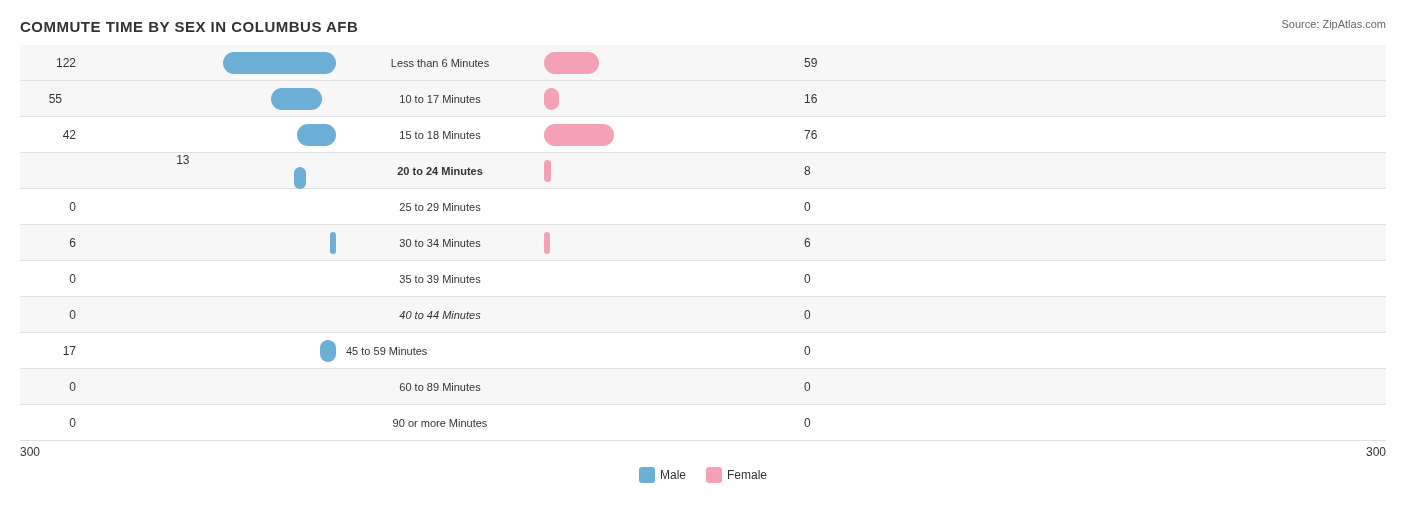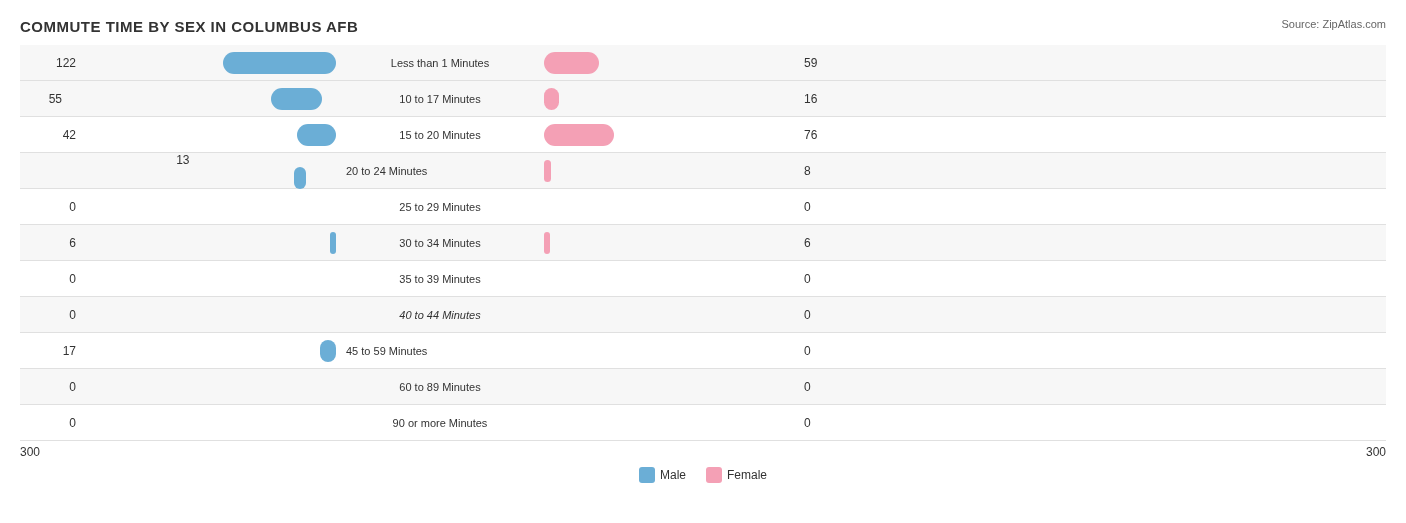--- a/index.html
+++ b/index.html
@@ -79,21 +79,21 @@
   <div class="source">Source: ZipAtlas.com</div>
 
   <div class="chart-area" id="chart-area">
   <div style="display: flex; align-items: center; height: 36px; border-bottom: 1px solid rgb(224, 224, 224); background: rgb(247, 247, 247);">
         <div style="width: 320px; display: flex; align-items: center; justify-content: flex-end; padding-right: 4px; flex-shrink: 0;">
           <span style="font-size: 12px; color: rgb(51, 51, 51); margin-right: 5px; min-width: 28px; text-align: right;">122</span>
           <div style="width: 255px; display: flex; justify-content: flex-end; align-items: center;">
             <div style="background: rgb(107, 174, 214); height: 22px; border-radius: 11px; width: 113px; display: inline-block;"></div>
           </div>
         </div>
-        <div style="width: 200px; text-align: center; font-size: 11px; color: rgb(51, 51, 51); flex-shrink: 0; padding: 0px 6px;">Less than 1 Minutes</div>
+        <div style="width: 200px; text-align: center; font-size: 11px; color: rgb(51, 51, 51); flex-shrink: 0; padding: 0px 6px;">Less than 6 Minutes</div>
         <div style="width: 320px; display: flex; align-items: center; padding-left: 4px; flex-shrink: 0;">
           <div style="width: 255px; display: flex; justify-content: flex-start; align-items: center;">
             <div style="background: rgb(244, 160, 181); height: 22px; border-radius: 11px; width: 55px; display: inline-block;"></div>
           </div>
           <span style="font-size: 12px; color: rgb(51, 51, 51); margin-left: 5px; min-width: 28px;">59</span>
         </div>
       </div>
       <div style="display: flex; align-items: center; height: 36px; border-bottom: 1px solid rgb(224, 224, 224); background: rgb(247, 247, 247);">
         <div style="width: 320px; display: flex; align-items: center; justify-content: center; padding-right: 4px; flex-shrink: 0;">
           <span style="font-size: 12px; color: rgb(51, 51, 51); margin-right: 5px; min-width: 28px; text-align: right;">55</span>
@@ -109,36 +109,36 @@
           <span style="font-size: 12px; color: rgb(51, 51, 51); margin-left: 5px; min-width: 28px;">16</span>
         </div>
       </div>
       <div style="display: flex; align-items: center; height: 36px; border-bottom: 1px solid rgb(224, 224, 224); background: rgb(255, 255, 255);">
         <div style="width: 320px; display: flex; align-items: center; justify-content: flex-end; padding-right: 4px; flex-shrink: 0;">
           <span style="font-size: 12px; color: rgb(51, 51, 51); margin-right: 5px; min-width: 28px; text-align: right;">42</span>
           <div style="width: 255px; display: flex; justify-content: flex-end; align-items: center;">
             <div style="background: rgb(107, 174, 214); height: 22px; border-radius: 11px; width: 39px; display: inline-block;"></div>
           </div>
         </div>
-        <div style="width: 200px; text-align: center; font-size: 11px; color: rgb(51, 51, 51); flex-shrink: 0; padding: 0px 6px;">15 to 20 Minutes</div>
+        <div style="width: 200px; text-align: center; font-size: 11px; color: rgb(51, 51, 51); flex-shrink: 0; padding: 0px 6px;">15 to 18 Minutes</div>
         <div style="width: 320px; display: flex; align-items: center; padding-left: 4px; flex-shrink: 0;">
           <div style="width: 255px; display: flex; justify-content: flex-start; align-items: center;">
             <div style="background: rgb(244, 160, 181); height: 22px; border-radius: 11px; width: 70px; display: inline-block;"></div>
           </div>
           <span style="font-size: 12px; color: rgb(51, 51, 51); margin-left: 5px; min-width: 28px;">76</span>
         </div>
       </div>
       <div style="display: flex; align-items: center; height: 36px; border-bottom: 1px solid rgb(224, 224, 224); background: rgb(247, 247, 247);">
         <div style="width: 320px; display: flex; align-items: center; justify-content: flex-end; padding-right: 4px; flex-shrink: 0; flex-direction: column;">
           <span style="font-size: 12px; color: rgb(51, 51, 51); margin-right: 5px; min-width: 28px; text-align: right;">13</span>
           <div style="width: 255px; display: flex; justify-content: flex-end; align-items: center;">
             <div style="background: rgb(107, 174, 214); height: 22px; border-radius: 11px; width: 12px; display: inline-block;"></div>
           </div>
         </div>
-        <div style="width: 200px; font-size: 11px; color: rgb(51, 51, 51); flex-shrink: 0; padding: 0px 6px;">20 to 24 Minutes</div>
+        <div style="width: 200px; text-align: center; font-size: 11px; color: rgb(51, 51, 51); flex-shrink: 0; padding: 0px 6px; font-weight: bold;">20 to 24 Minutes</div>
         <div style="width: 320px; display: flex; align-items: center; padding-left: 4px; flex-shrink: 0;">
           <div style="width: 255px; display: flex; justify-content: flex-start; align-items: center;">
             <div style="background: rgb(244, 160, 181); height: 22px; border-radius: 11px; width: 7px; display: inline-block;"></div>
           </div>
           <span style="font-size: 12px; color: rgb(51, 51, 51); margin-left: 5px; min-width: 28px;">8</span>
         </div>
       </div>
       <div style="display: flex; align-items: center; height: 36px; border-bottom: 1px solid rgb(224, 224, 224); background: rgb(255, 255, 255);">
         <div style="width: 320px; display: flex; align-items: center; justify-content: flex-end; padding-right: 4px; flex-shrink: 0;">
           <span style="font-size: 12px; color: rgb(51, 51, 51); margin-right: 5px; min-width: 28px; text-align: right;">0</span>

